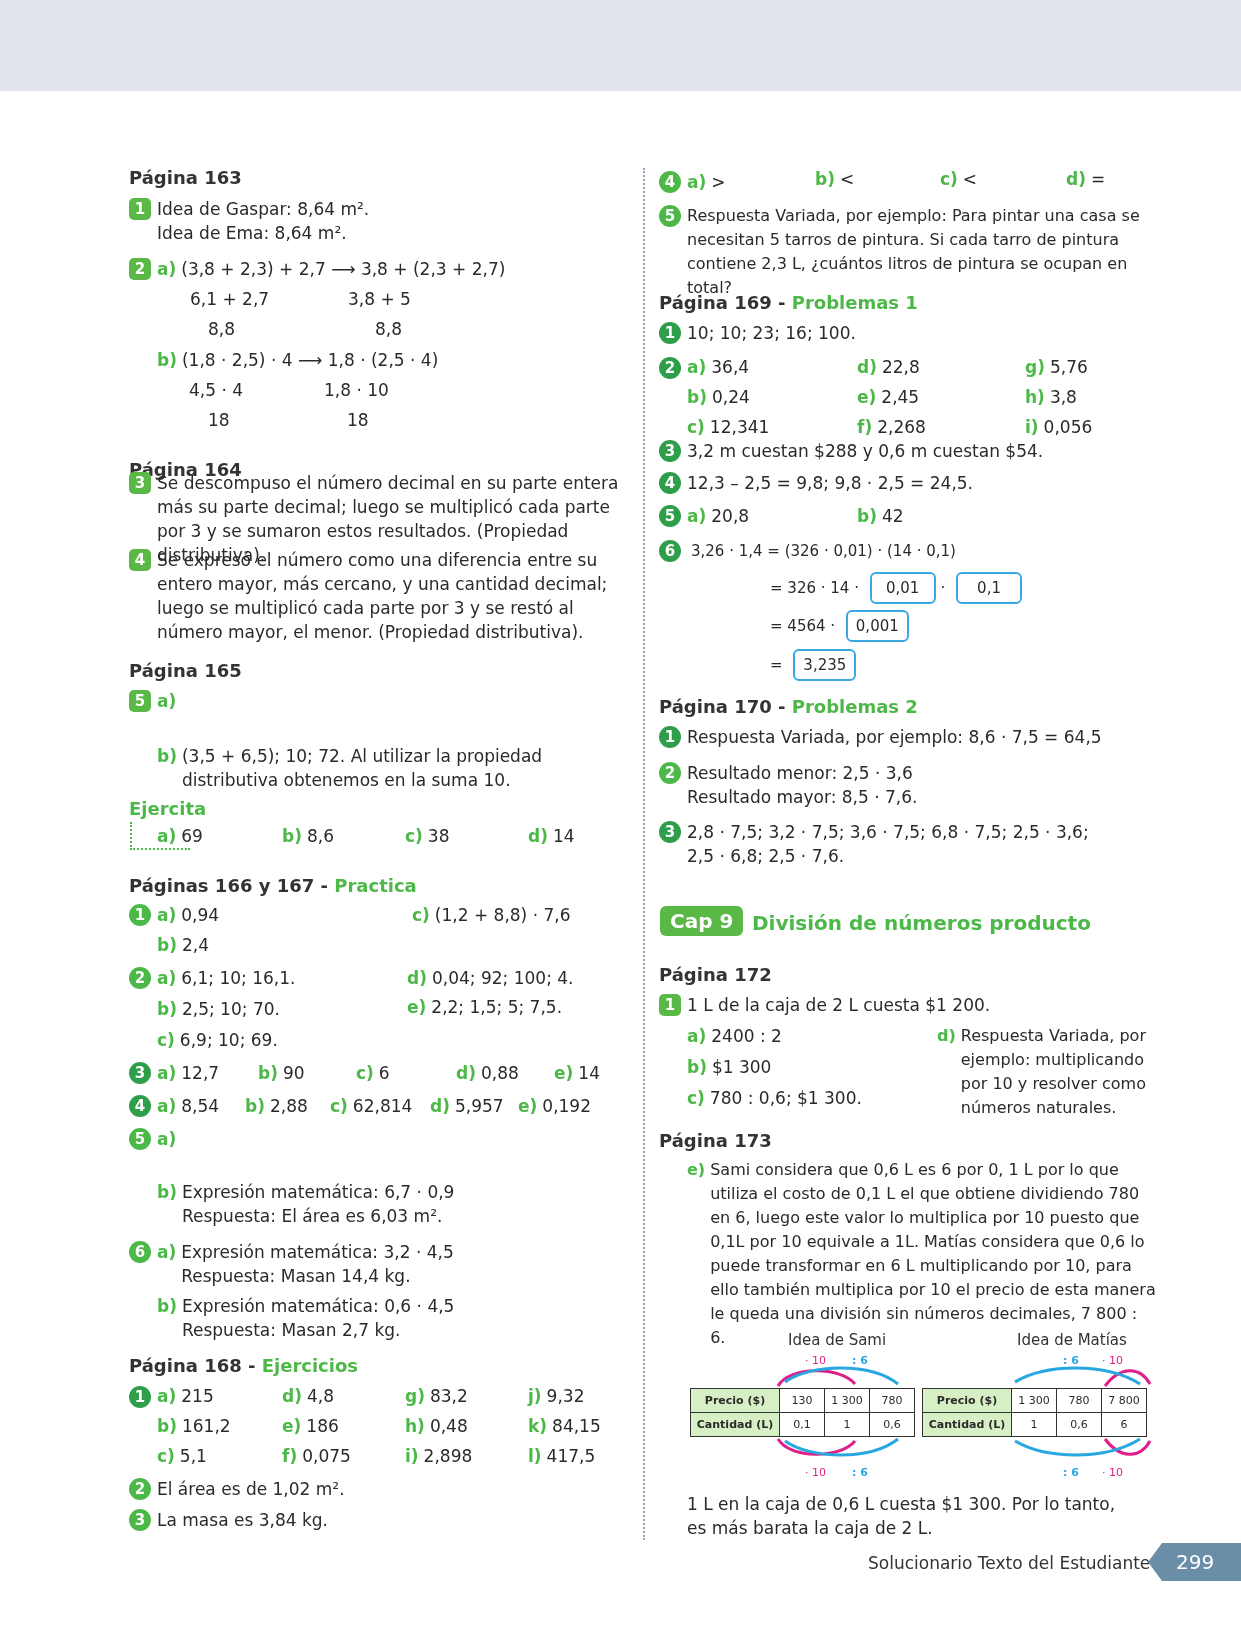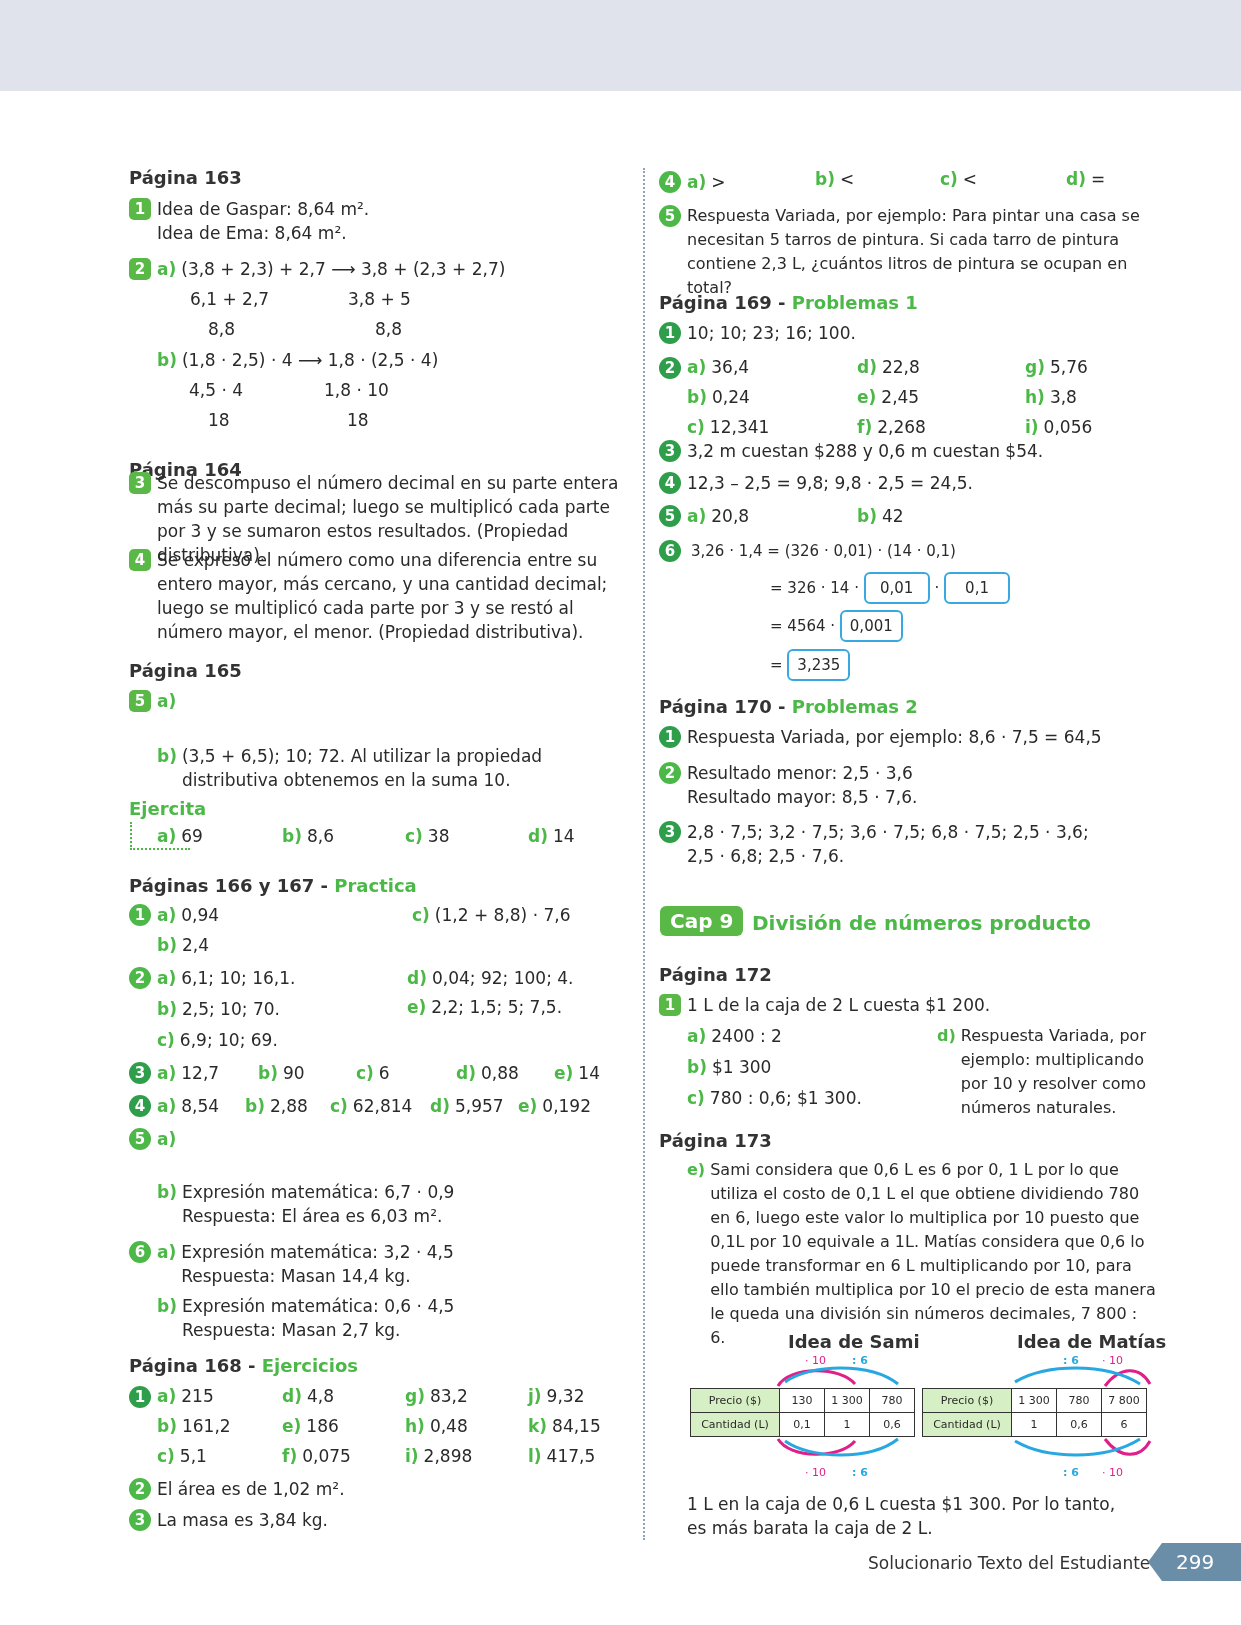--- a/index.html
+++ b/index.html
@@ -12,29 +12,29 @@
   .ptitle .green { color:#4cb848; font-weight:bold; }
   .row { display:flex; align-items:flex-start; font-size:17px; line-height:24px; }
   .num { flex:0 0 auto; width:22px; height:22px; margin-right:6px; margin-top:1px; color:#fff;
          font-weight:bold; font-size:15px; display:flex; align-items:center; justify-content:center; }
   .sq { background:#5ab946; border-radius:5px; }
   .circ { background:#2e9e4a; border-radius:50%; }
   .circ.lg { background:#4cb848; }
   .lbl { color:#4cb848; font-weight:bold; margin-right:5px; }
   .abs { position:absolute; }
   .txt { font-size:17px; line-height:24px; }
-  .boxed { display:inline-block; border:2px solid #3aa8e0; border-radius:6px; padding:2px 8px; line-height:24px; }
+  .boxed { display:inline-block; border:2px solid #3aa8e0; border-radius:6px; padding:2px 8px; line-height:24px;margin-left:6px; }
   .cap { position:absolute; background:#5ab946; color:#fff; font-weight:bold; font-size:20px;
          border-radius:6px; padding:3px 10px; }
   .captitle { position:absolute; color:#4cb848; font-weight:bold; font-size:20px; }
   table.tb { border-collapse:collapse; font-size:11px; position:absolute; }
   table.tb td { border:1px solid #333; height:23px; text-align:center; padding:0 4px; }
-  table.tb td.h { background:#d7efc4; width:80px; }
+  table.tb td.h { background:#d7efc4; width:80px;font-weight:bold; }
   table.tb td.v { width:36px; }
-  .tlabel { position:absolute; font-size:18px; font-weight:bold; color:#333; }
+  .tlabel { position:absolute; font-size:15px; font-weight:normal; color:#333; }
   .op-m { color:#e0208a; font-size:11px; position:absolute; }
   .op-c { color:#27a8e0; font-size:11px; position:absolute; font-weight:bold; }
   .footer-text { position:absolute; left:868px; top:1553px; font-size:17px; color:#333; }
   .pagetab { position:absolute; left:1148px; top:1543px; width:93px; height:38px; background:#6b8ea8; color:#fff;
              font-size:20px; display:flex; align-items:center; padding-left:28px; box-sizing:border-box;
              clip-path:polygon(14px 0, 100% 0, 100% 100%, 14px 100%, 0 50%); }
   .ejer-border { position:absolute; border-left:2px dotted #4cb848; border-bottom:2px dotted #4cb848; }
 </style>
 </head>
 <body>

